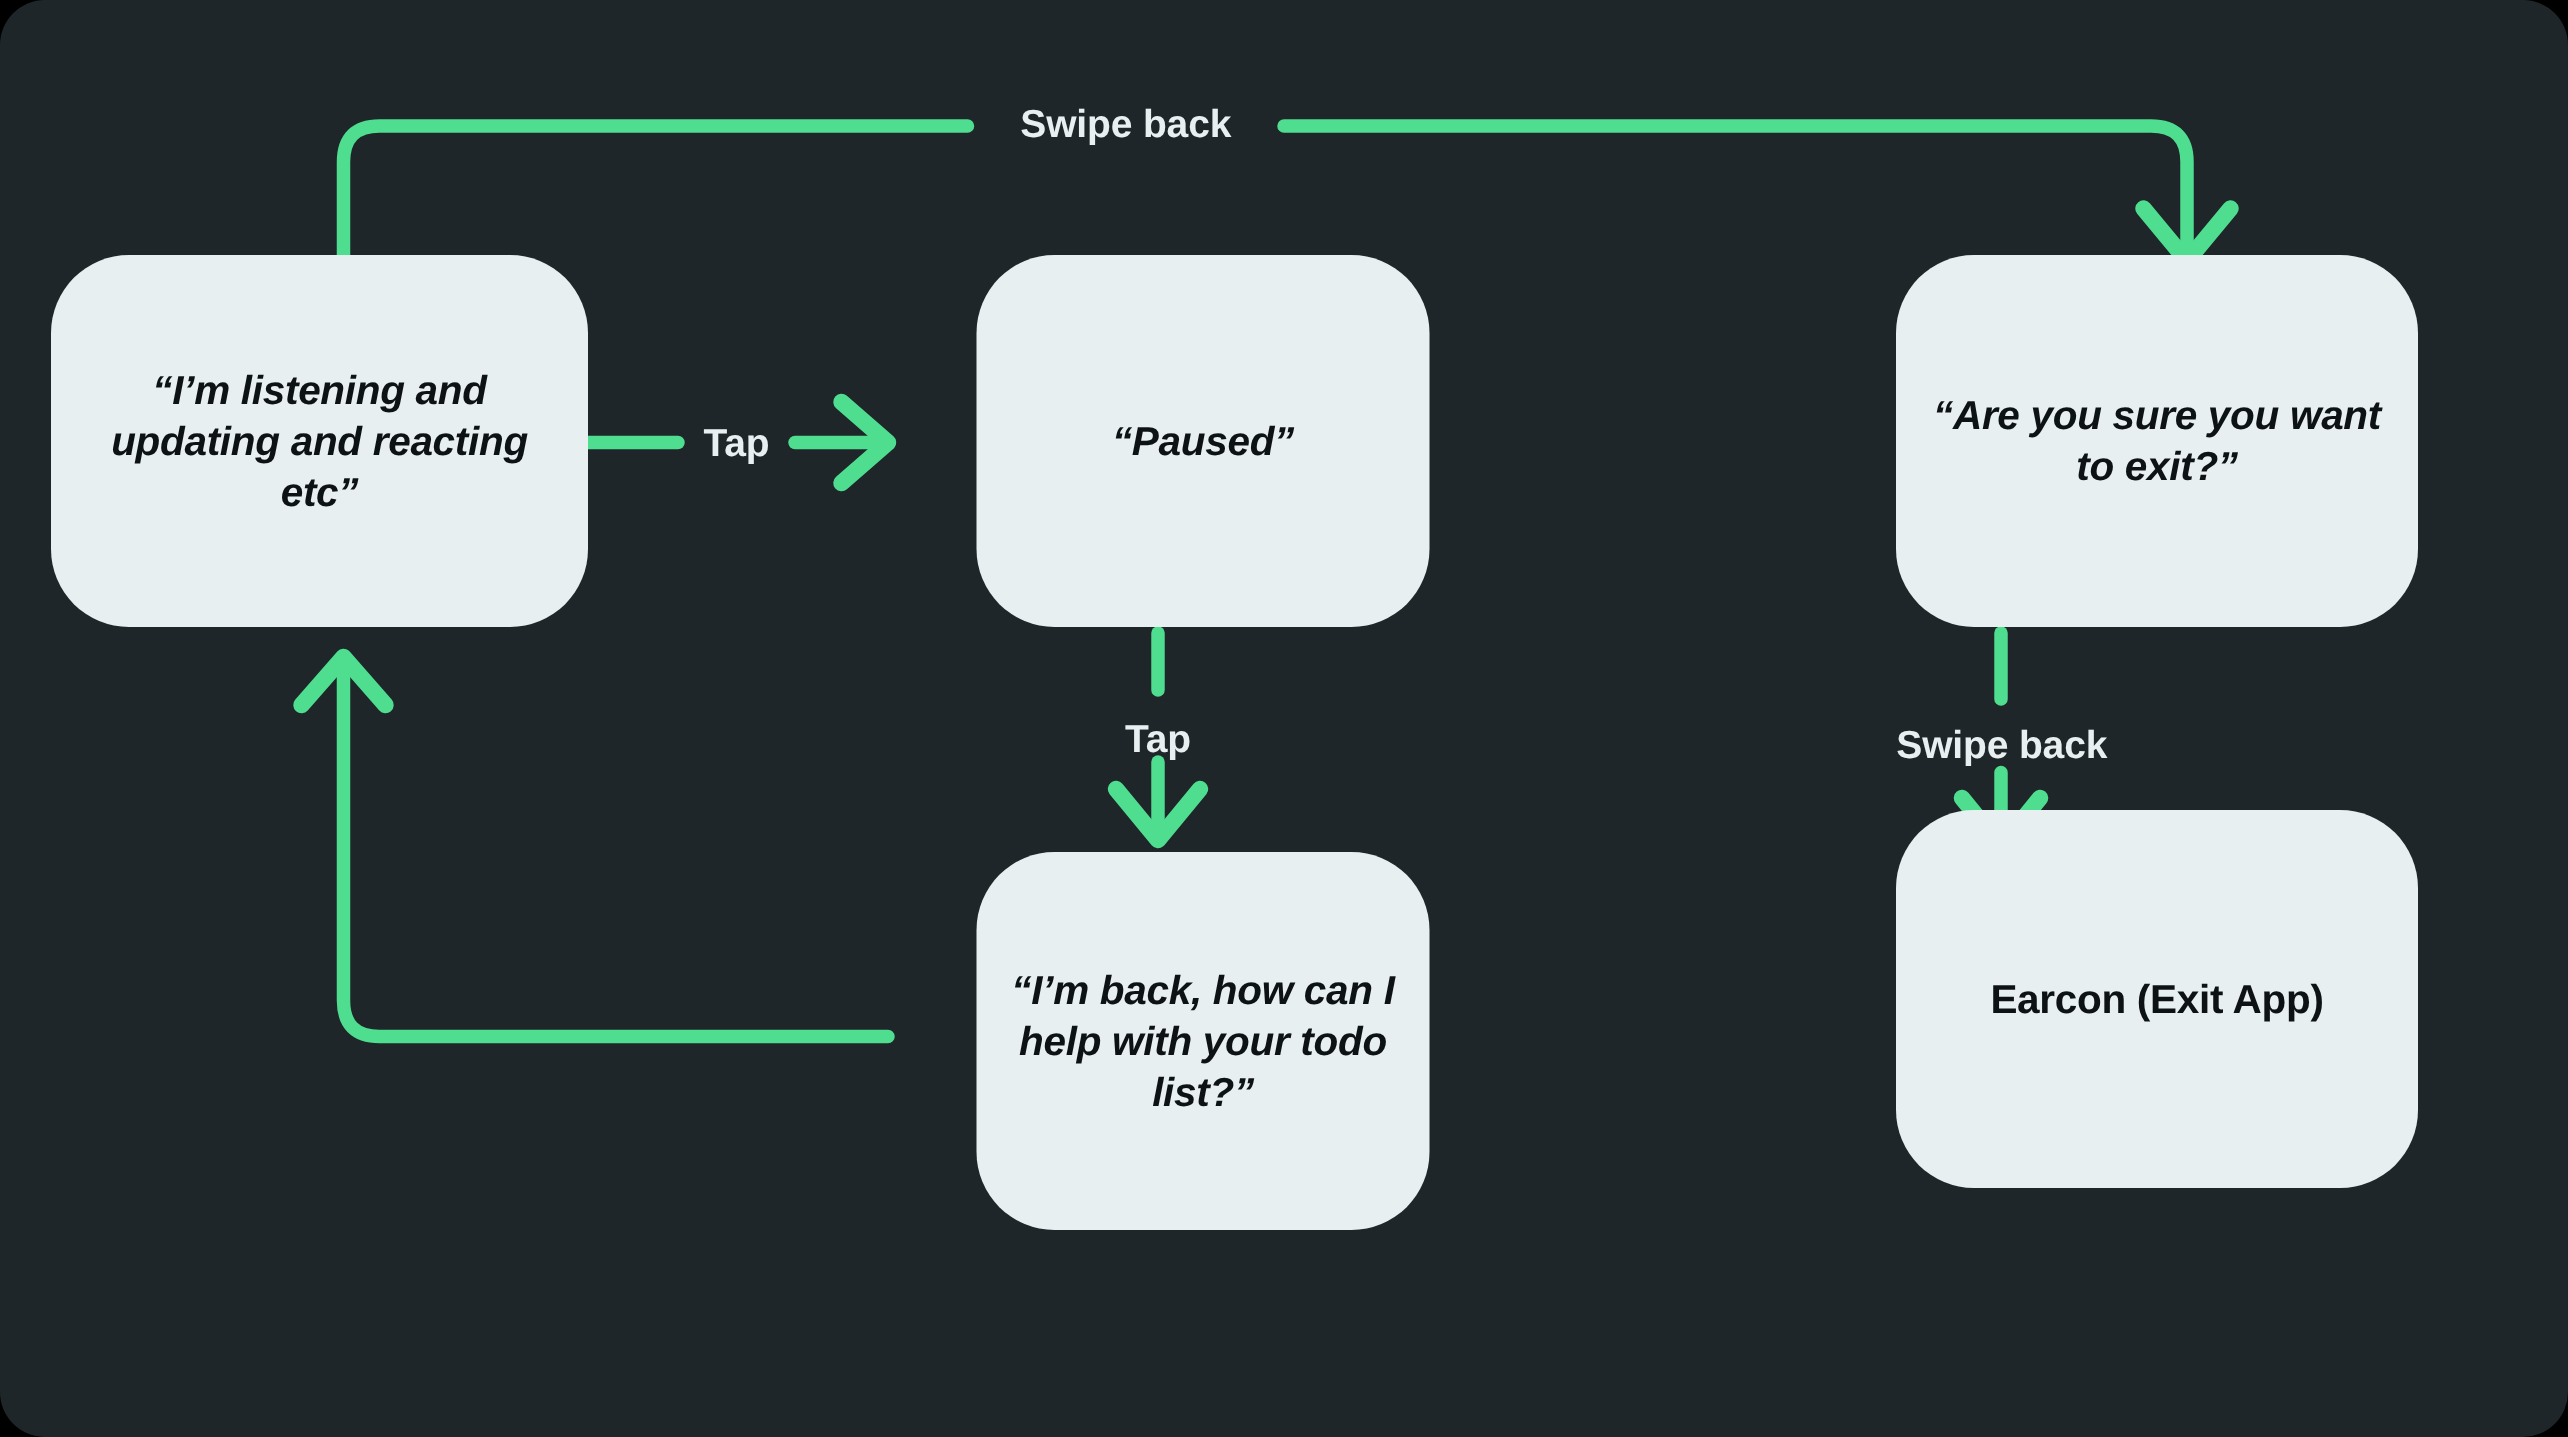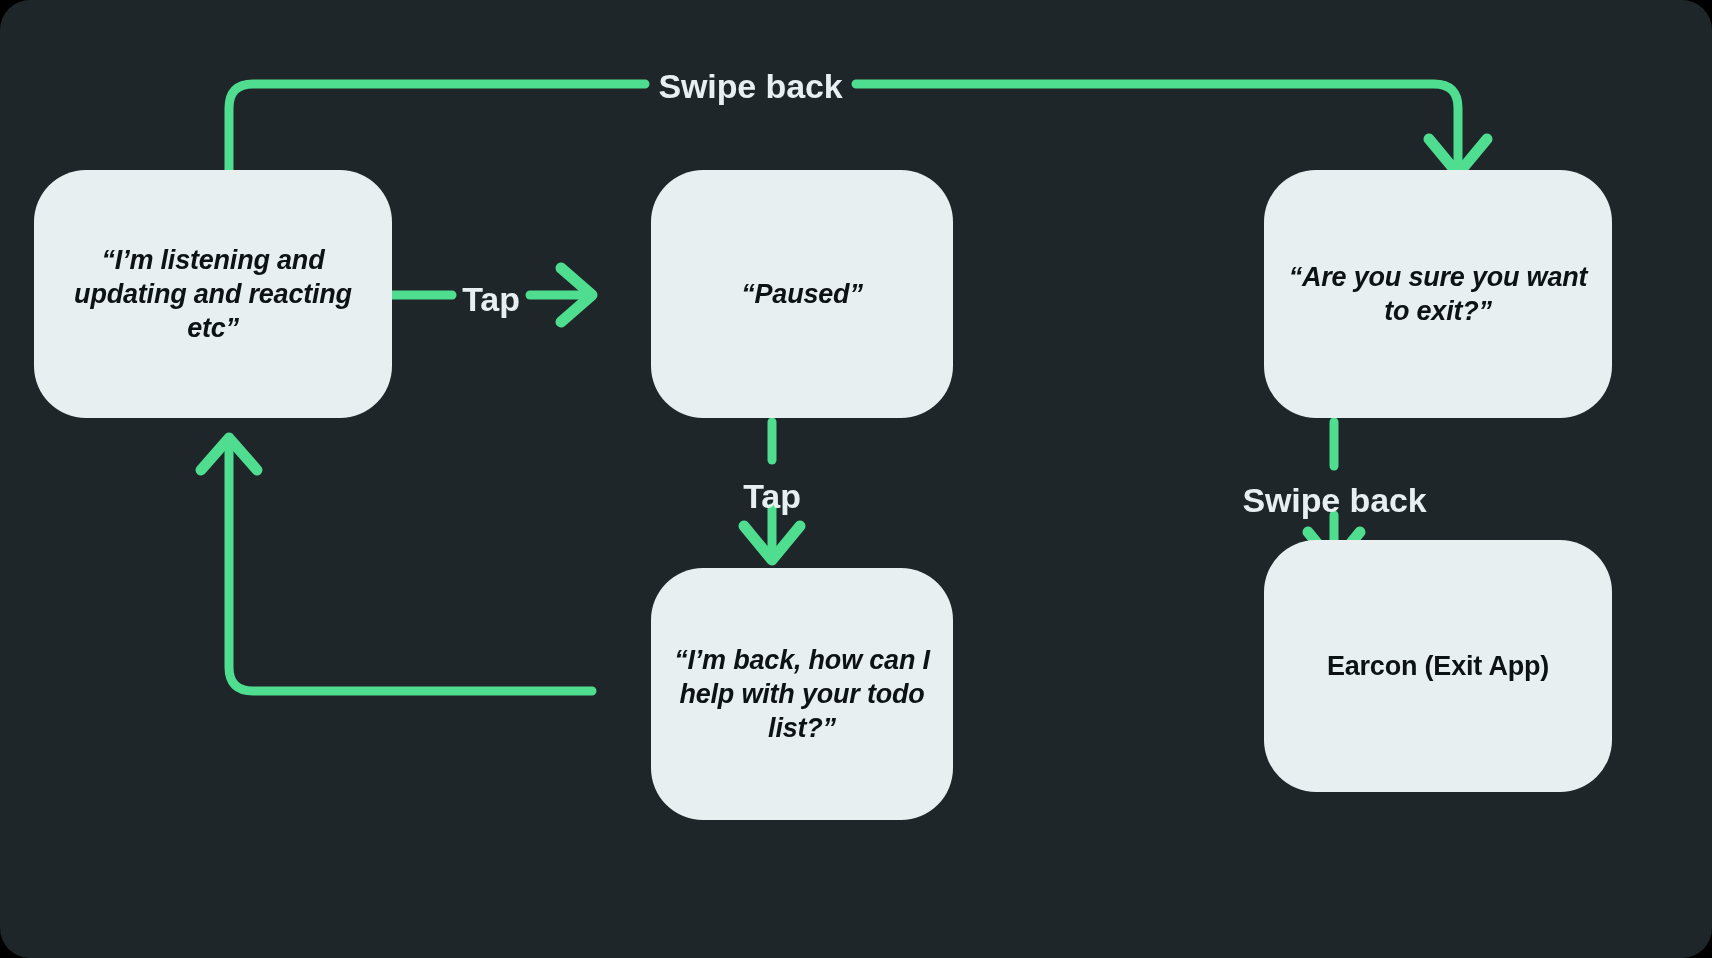--- a/index.html
+++ b/index.html
@@ -56,21 +56,21 @@
   }
 
   .node-label.plain {
     font-style: normal;
   }
 
   .edge-label {
     position: absolute;
     font-family: "Liberation Sans", sans-serif;
     font-weight: bold;
-    font-size: 34px;
+    font-size: 26px;
     color: #e8eff0;
     letter-spacing: -0.1px;
     white-space: nowrap;
     text-align: center;
   }
 </style>
 </head>
 <body>
 
 <div id="canvas">

